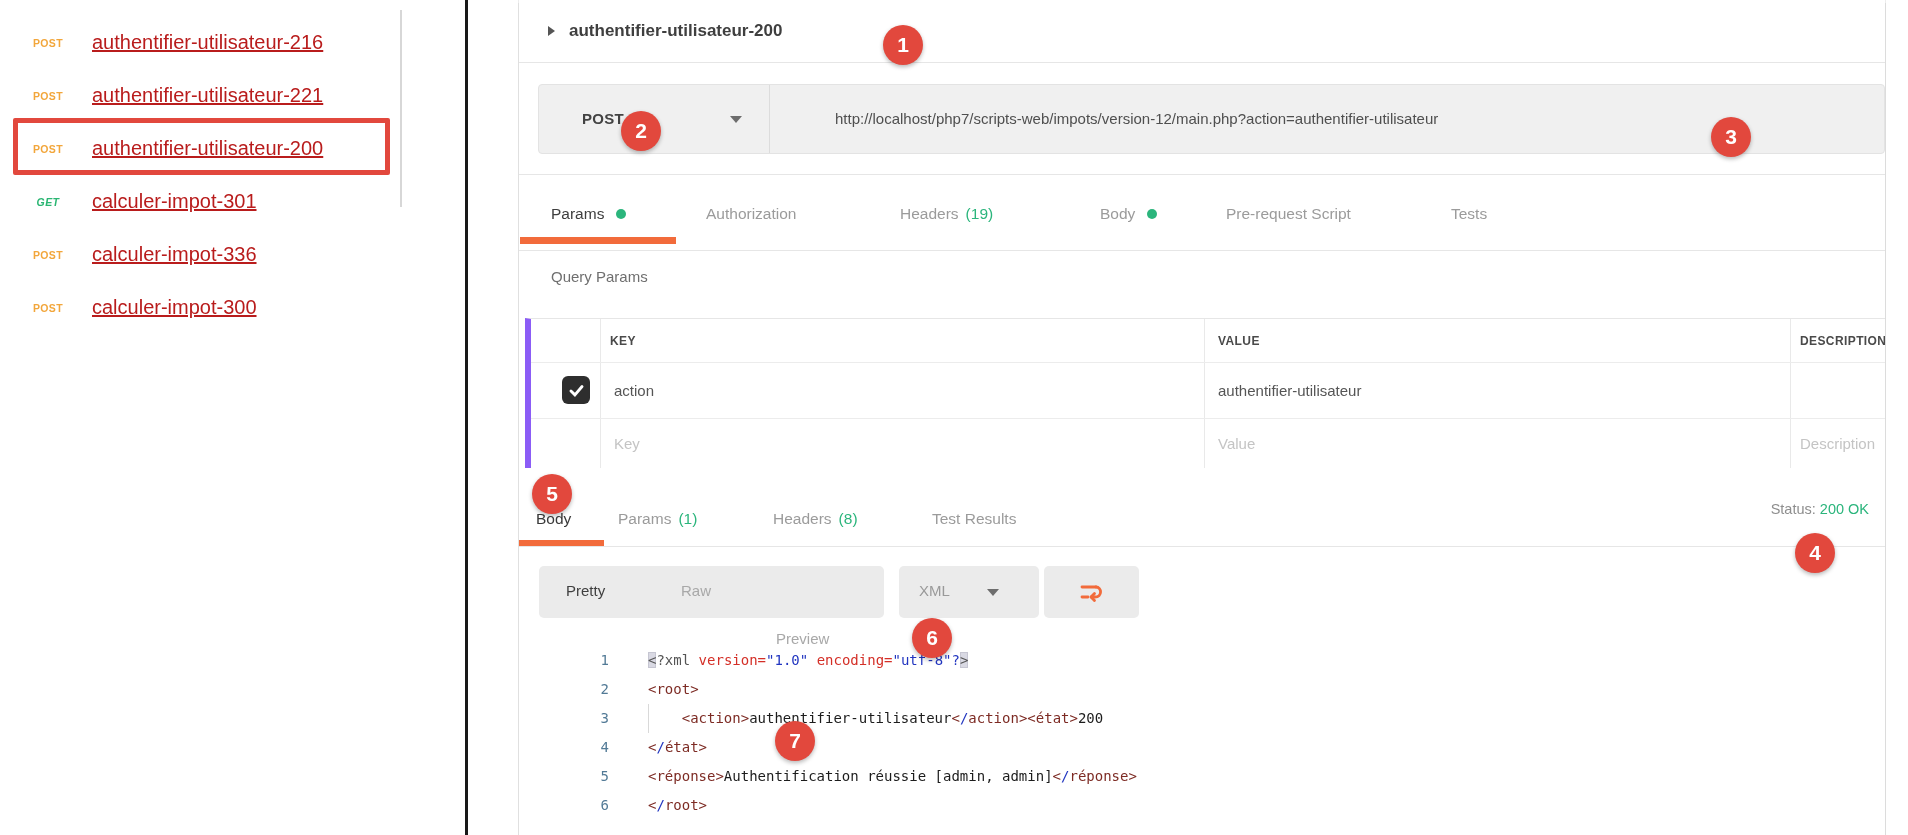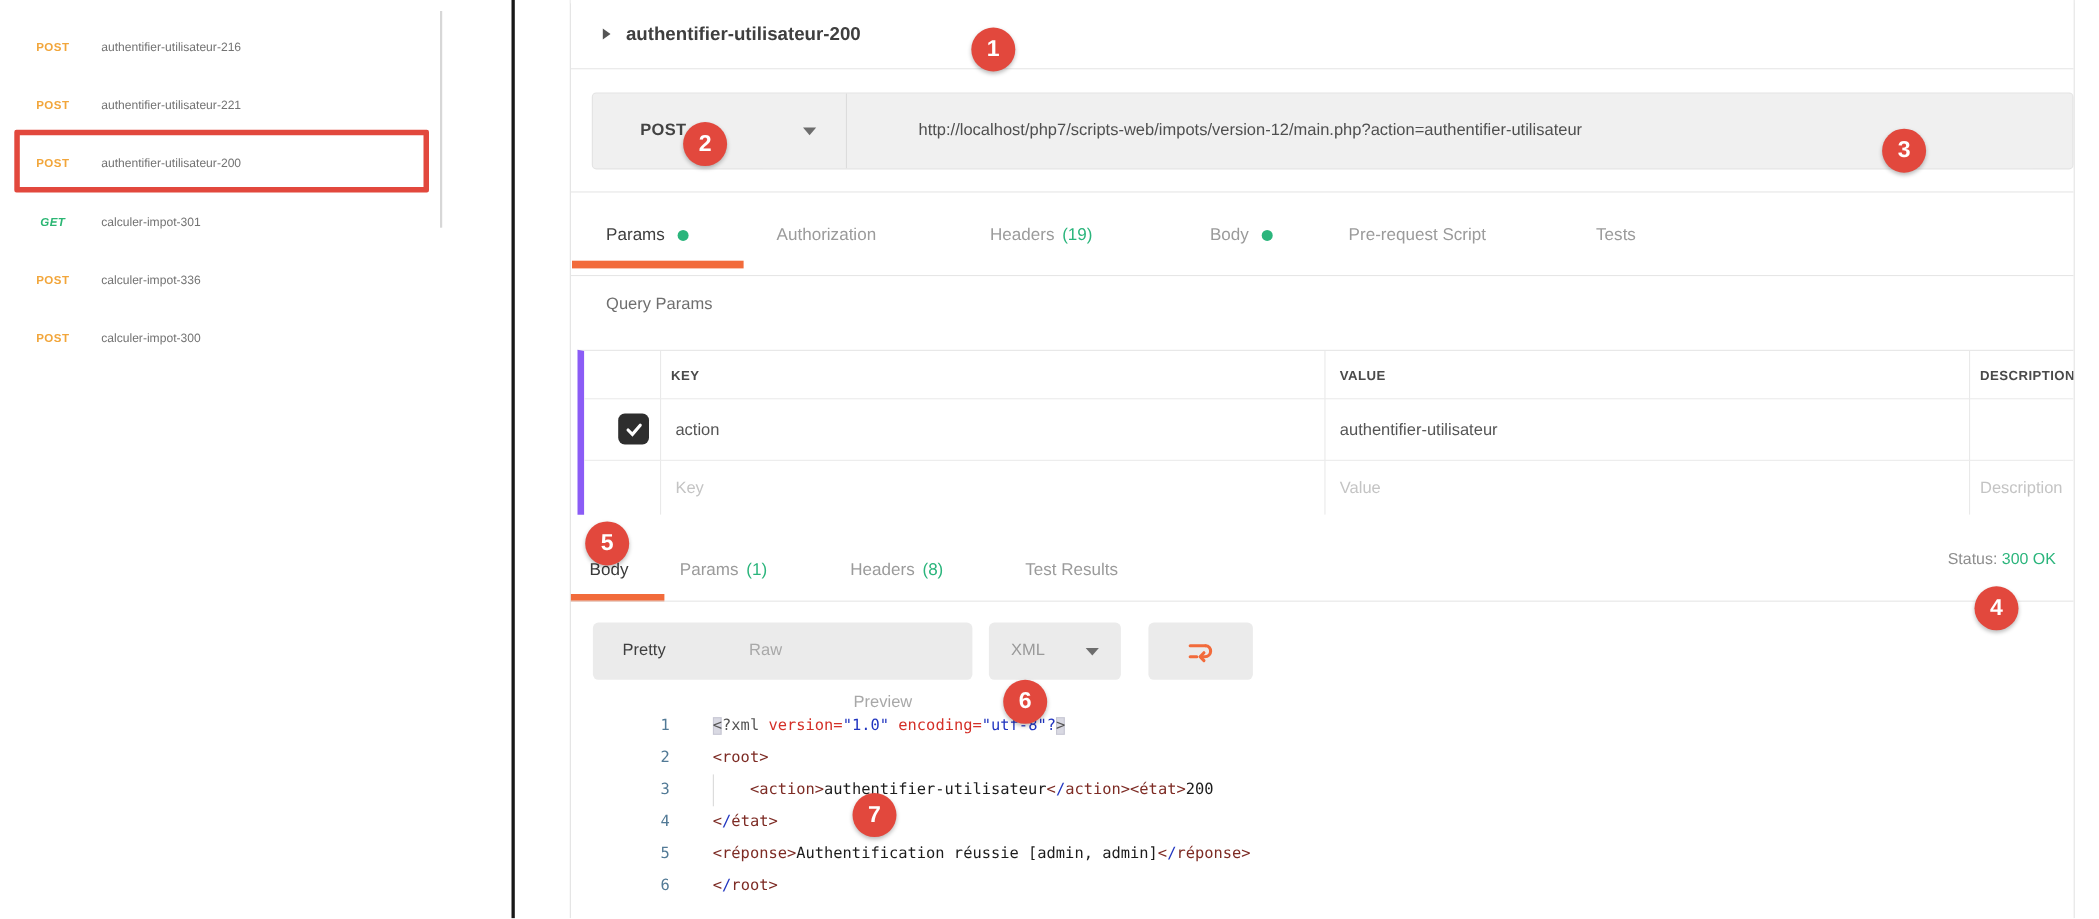--- a/index.html
+++ b/index.html
@@ -5,21 +5,21 @@
   html,body{margin:0;padding:0;background:#fff;}
   .screen{position:relative;width:1908px;height:835px;background:#ffffff;
           font-family:"Liberation Sans",sans-serif;overflow:hidden;}
 
   
   .sidebar{position:absolute;left:0;top:0;width:465px;height:835px;background:#fff;}
   .sb-item{position:absolute;left:0;width:398px;height:53px;display:flex;align-items:center;cursor:pointer;}
   .sb-badge{width:42px;margin-left:27px;text-align:center;font-size:10.5px;font-weight:bold;letter-spacing:.4px;}
   .badge-POST{color:#F2A63B;}
   .badge-GET{color:#2BB673;font-style:italic;}
-  .sb-label{margin-left:23px;font-size:11px;color:#737373;white-space:nowrap;}
+  .sb-label{margin-left:23px;font-size:20px;color:#b91c1c;white-space:nowrap;text-decoration:underline;}
   .sel-box{position:absolute;left:13px;top:118px;width:377px;height:57px;border:5px solid #E2483D;
            border-radius:2px;box-sizing:border-box;pointer-events:none;}
   .sb-scroll{position:absolute;left:400px;top:10px;width:2px;height:197px;background:#d7d7d7;}
 
   .divider{position:absolute;left:465px;top:0;width:3px;height:835px;background:#181818;}
   .edge{position:absolute;background:#e0e0e0;}
   .edge.l{left:518px;top:0;width:1px;height:835px;}
   .edge.r{left:1885px;top:0;width:1px;height:835px;background:#dcdcdc;}
   .edge.t{left:518px;top:0;width:1368px;height:3px;background:#ededed;}
 
@@ -63,21 +63,21 @@
   .resp-tab.active{color:#3a3a3a;}
   .resp-tab .count{color:#2BB57C;margin-left:7px;}
   .resp-underline{position:absolute;left:0;top:540px;width:85px;height:7px;background:#F26B3B;}
   .resp-tabs-bottom{top:546px;}
   .status{position:absolute;right:16px;top:501px;font-size:14.5px;color:#8e8e8e;white-space:nowrap;}
   .status .green{color:#2BB57C;}
 
   .viewgroup{position:absolute;left:20px;top:566px;width:345px;height:52px;background:#ebebeb;border-radius:5px;}
   .vbtn{position:absolute;top:16px;font-size:15px;color:#a8a8a8;cursor:pointer;}
   .vbtn.active{color:#3f3f3f;}
-  .fmt-btn{position:absolute;left:380px;top:566px;width:120px;height:52px;background:#ebebeb;border-radius:5px;cursor:pointer;}
+  .fmt-btn{position:absolute;left:380px;top:566px;width:140px;height:52px;background:#ebebeb;border-radius:5px;cursor:pointer;}
   .fmt-label{position:absolute;left:20px;top:16px;font-size:15px;color:#9a9a9a;}
   .fmt-caret{position:absolute;left:88px;top:23px;}
   .wrap-btn{position:absolute;left:525px;top:566px;width:95px;height:52px;background:#ebebeb;border-radius:5px;
             display:flex;align-items:center;justify-content:center;cursor:pointer;}
 
   .code{position:absolute;left:0;top:646px;width:100%;font-family:"DejaVu Sans Mono",monospace;font-size:14px;}
   .cline{position:absolute;left:0;height:29px;line-height:29px;white-space:pre;width:100%;}
   .lnum{position:absolute;left:30px;width:60px;text-align:right;color:#527a96;}
   .ltext{position:absolute;left:129px;}
   .tok-meta{color:#555555;}
@@ -214,21 +214,21 @@
           <span>Headers</span>
           <span class="count">(8)</span>
         </div>
         <div class="resp-tab" style="left: 413px;">
           <span>Test Results</span>
         </div>
       </nav>
     <div class="resp-underline"></div>
     <div class="status">
       <span>Status: </span>
-      <span class="green">300 OK</span>
+      <span class="green">200 OK</span>
     </div>
     <div class="hline resp-tabs-bottom"></div>
 
     <div class="viewgroup" id="view-group">
         <span class="vbtn active" style="left: 27px;">Pretty</span>
         <span class="vbtn" style="left: 142px;">Raw</span>
         <span class="vbtn" style="left: 237px; margin-top: 48px;">Preview</span>
       </div>
     <div class="fmt-btn">
       <span class="fmt-label">XML</span>

